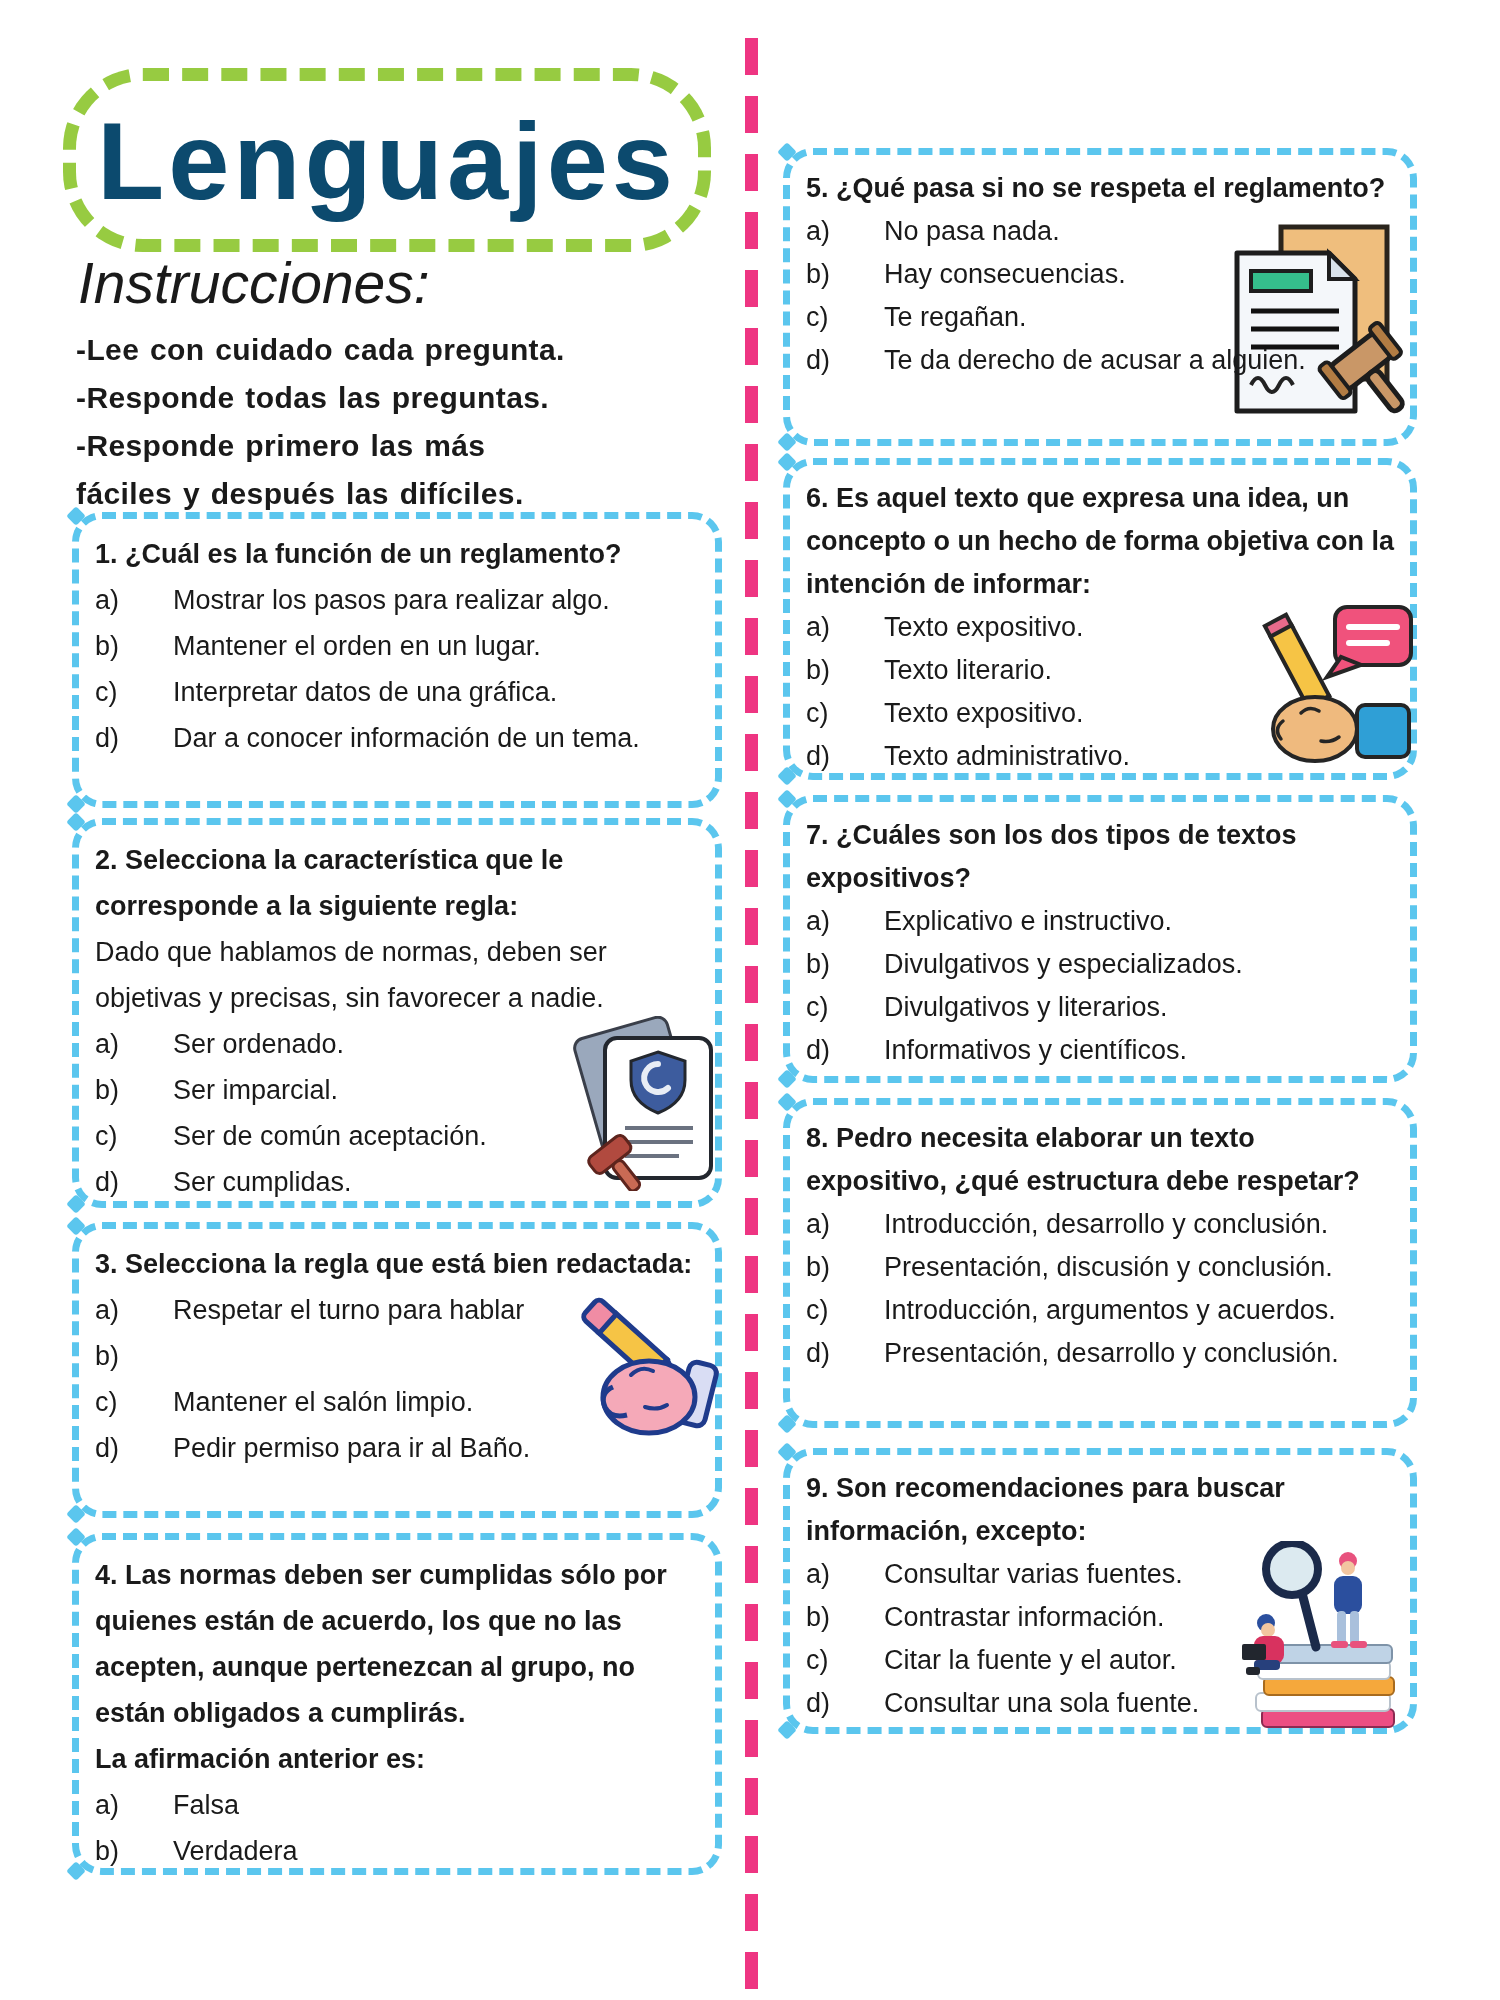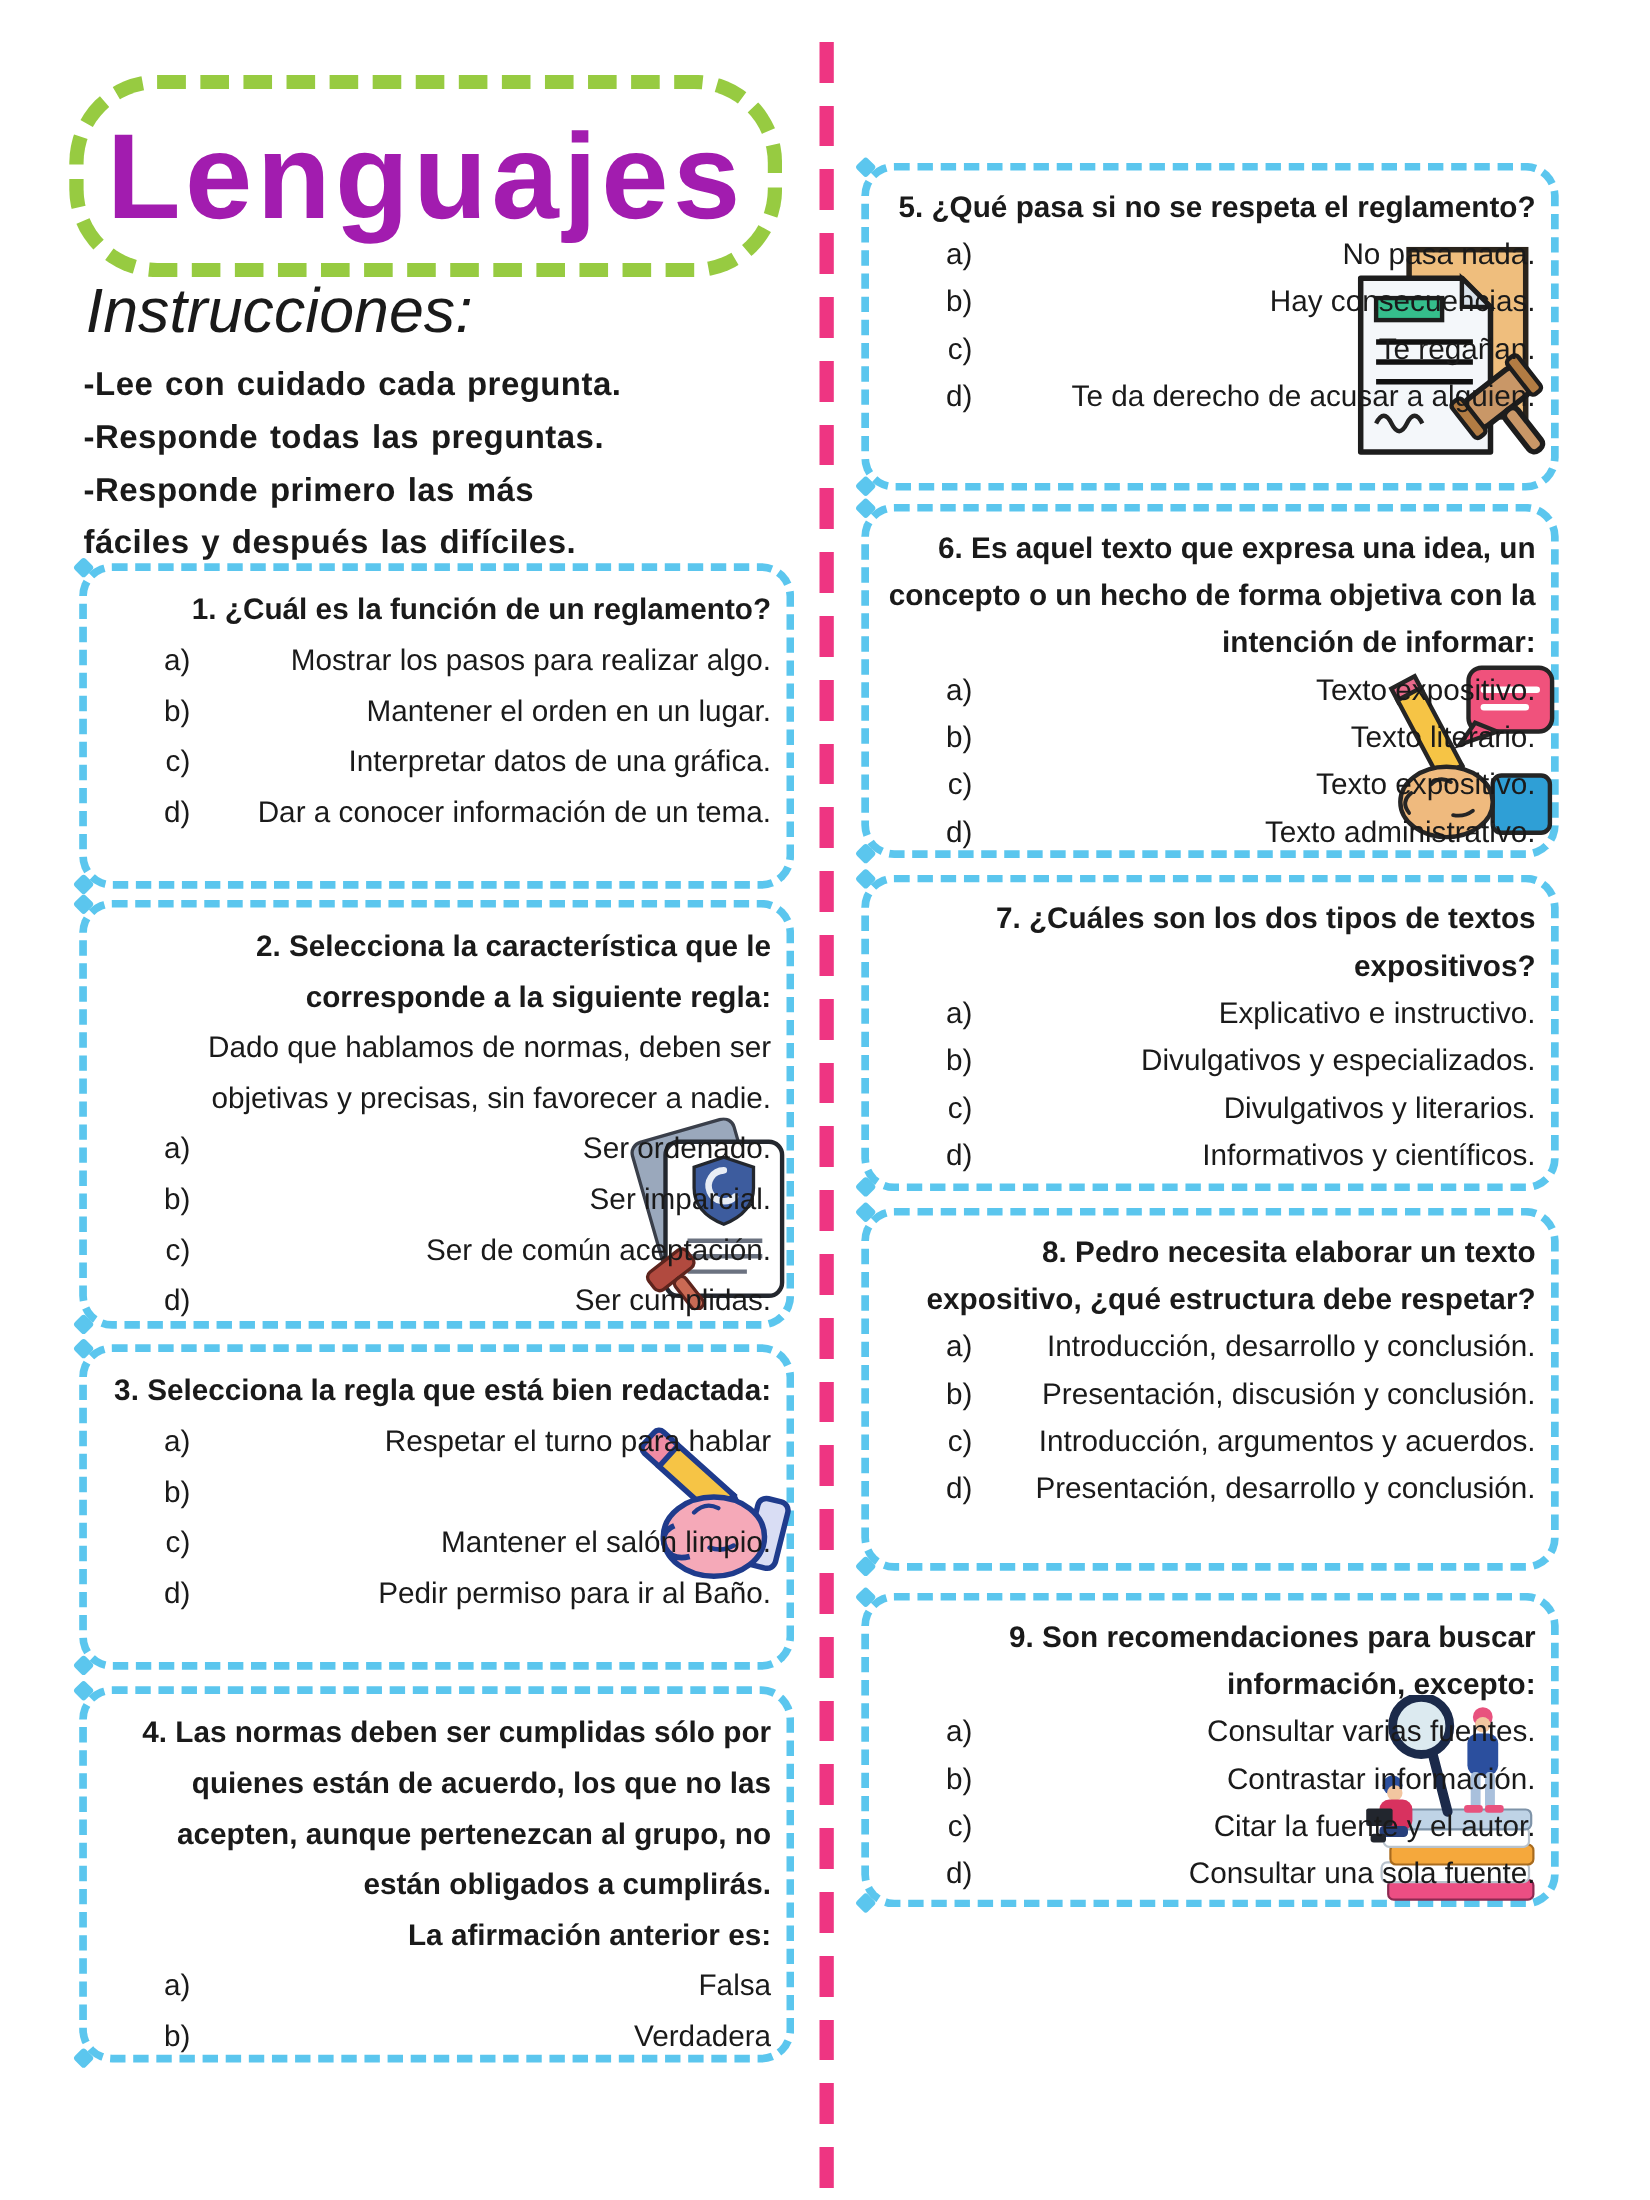--- a/index.html
+++ b/index.html
@@ -6,28 +6,28 @@
   html,body{margin:0;padding:0;background:#ffffff;}
   body{font-family:"Liberation Sans",sans-serif;color:#1a1a1a;}
   .page{position:relative;width:1500px;height:2000px;background:#fff;overflow:hidden;}
 
   .divider{position:absolute;left:745px;top:38px;width:13px;height:1952px;
     background:repeating-linear-gradient(to bottom,#EE3582 0 37px,transparent 37px 58px);}
 
   .title-box{position:absolute;left:63px;top:68px;width:648px;height:184px;
     border:13px dashed #97CB41;border-radius:80px;box-sizing:border-box;
     display:flex;align-items:center;justify-content:center;}
-  .title-text{font-size:110px;font-weight:bold;color:#a21caf;letter-spacing:4px;}
+  .title-text{font-size:110px;font-weight:bold;color:#0c4a6e;letter-spacing:4px;}
 
   .instructions{position:absolute;left:76px;top:250px;width:645px;}
   .instr-heading{font-size:57px;font-weight:400;margin:0 0 10px 2px;font-style:italic;}
   .instr-line{font-size:30px;font-weight:bold;line-height:48px;letter-spacing:.4px;word-spacing:2px;}
 
   .qbox{position:absolute;border:7px dashed #5BC6EE;border-radius:30px;box-sizing:border-box;
-    padding:12px 14px 8px 16px;background:#fff;text-align:right;}
+    padding:12px 14px 8px 16px;background:#fff;}
   .qbox::before,.qbox::after{content:"";position:absolute;width:14px;height:14px;
     background:#5BC6EE;transform:rotate(45deg);border-radius:3px;}
   .qbox::before{top:-10px;left:-10px;}
   .qbox::after{bottom:-10px;left:-10px;}
   .col-l{line-height:46px;}
   .col-r{line-height:43px;}
   .qtitle{font-size:27px;font-weight:bold;margin:0;position:relative;z-index:1;}
   .qbody{font-size:27px;font-weight:normal;margin:0;position:relative;z-index:1;}
   .opt{display:grid;grid-template-columns:78px 1fr;font-size:27px;position:relative;z-index:1;}
   .qicon{position:absolute;z-index:0;}

